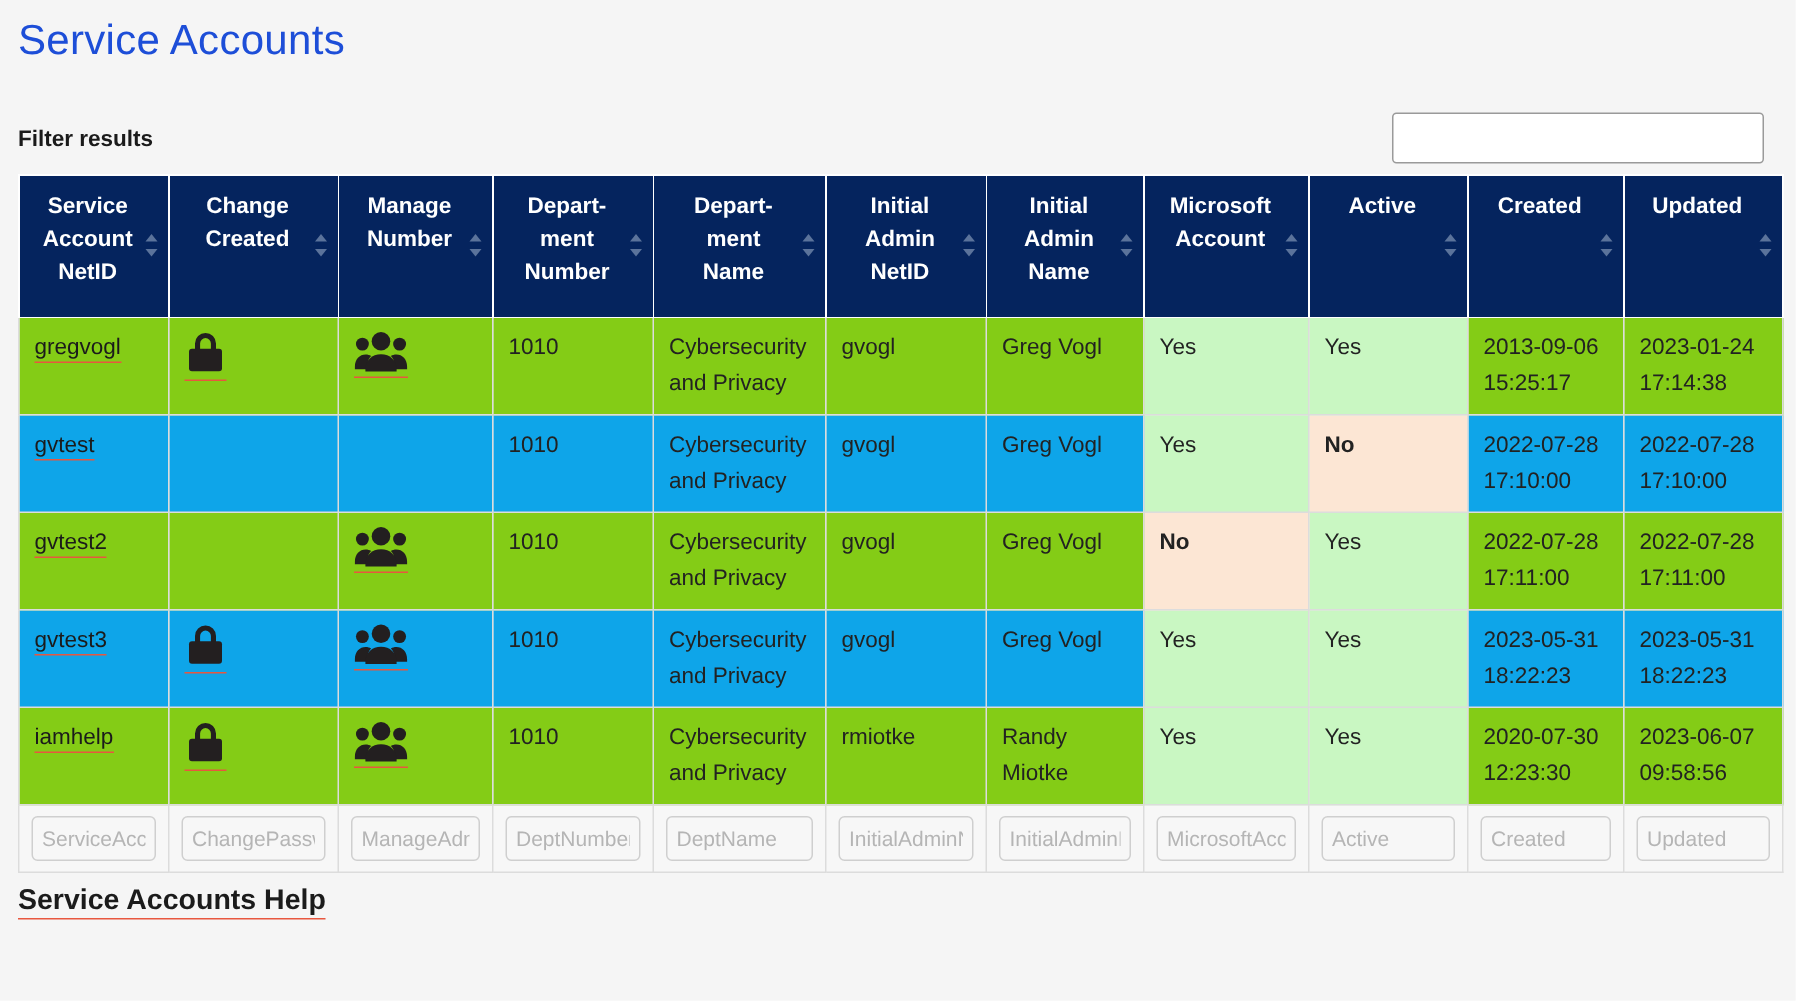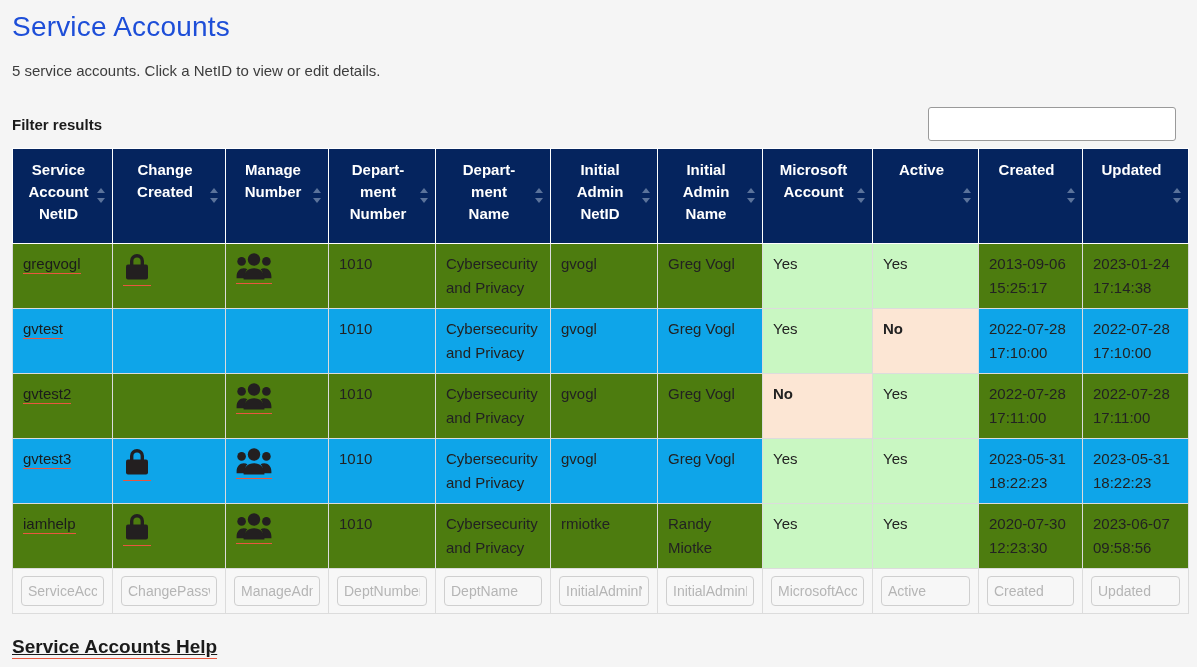--- a/index.html
+++ b/index.html
@@ -99,21 +99,21 @@
 
   table.dt tbody td {
     font-size: 15px;
     color: #222222;
     border: 1px solid #dcdcdc;
     padding: 8px 10px;
     vertical-align: top;
     line-height: 24px;
     height: 65px;
   }
-  table.dt tbody tr.odd td { background: #4d7c0f; }
+  table.dt tbody tr.odd td { background: #84cc16; }
   table.dt tbody tr.even td { background: #0ea5e9; }
   table.dt tbody td.cell-yes { background: #c9f7c2 !important; }
   table.dt tbody td.cell-no  { background: #fce6d4 !important; font-weight: bold; }
 
   a.netid {
     color: #1b1b1b;
     text-decoration: none;
     border-bottom: 1px solid #e8573f;
     padding-bottom: 1px;
   }
@@ -143,37 +143,36 @@
     background: #f7f7f7;
     font-size: 14px;
     color: #b0b0b0;
     padding: 0 6px;
     font-family: "Liberation Sans", sans-serif;
     outline: none;
   }
   .col-filter::placeholder { color: #b5b5b5; opacity: 1; }
 
   
-  .help-wrap { margin-top: 22px; text-decoration: underline; }
+  .help-wrap { margin-top: 8px; }
   a.help-link {
     font-size: 19px;
     font-weight: bold;
     color: #1b1b1b;
     text-decoration: none;
     border-bottom: 1.5px solid #e8573f;
     padding-bottom: 1px;
   }
 </style>
 </head>
 <body>
 
 <div class="page">
 
   <h1 class="page-title">Service Accounts</h1>
-  <p class="page-subtitle">5 service accounts. Click a NetID to view or edit details.</p>
 
   <div class="filter-row">
     <span class="filter-label">Filter results</span>
     <input class="filter-input" type="text" placeholder="" style="">
   </div>
 
   <table class="dt">
     <colgroup>
       <col style="width:100px">
         <col style="width:113px">

